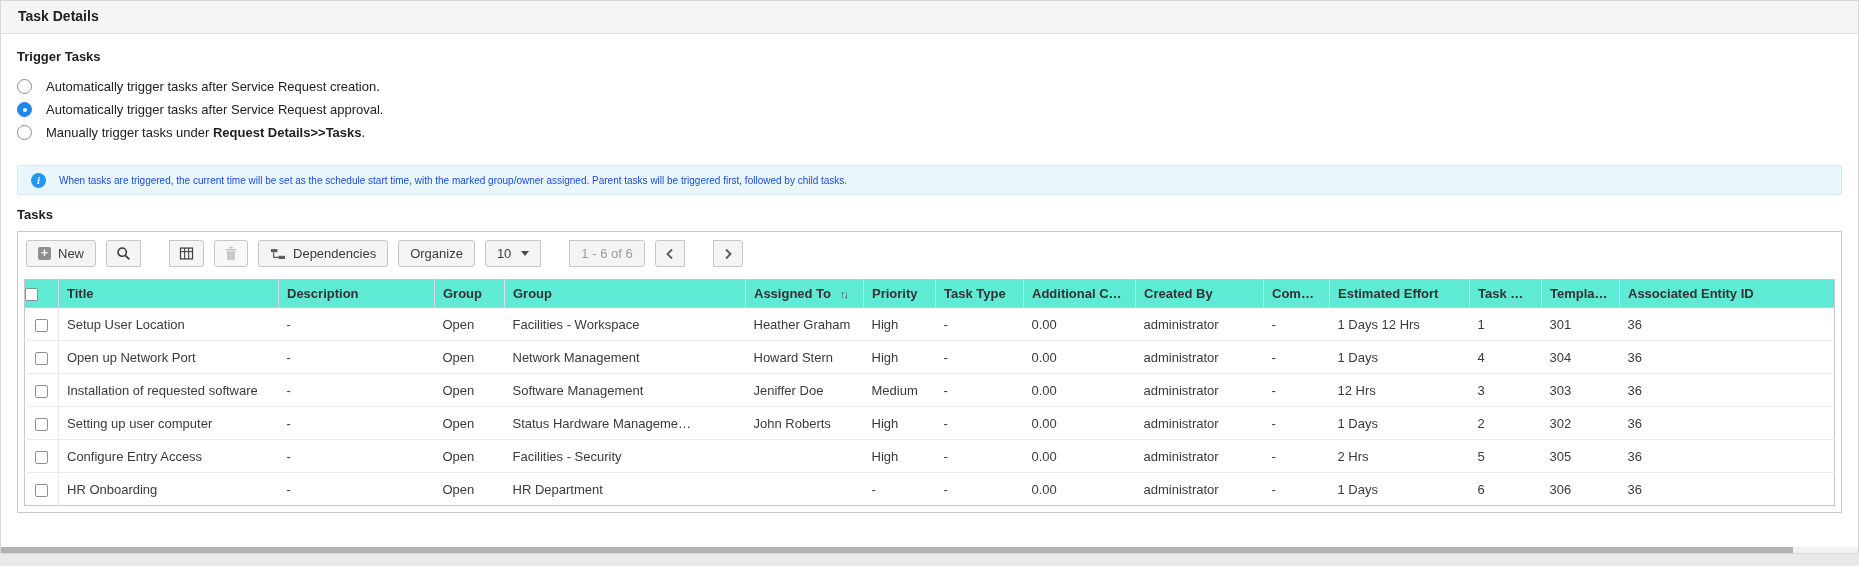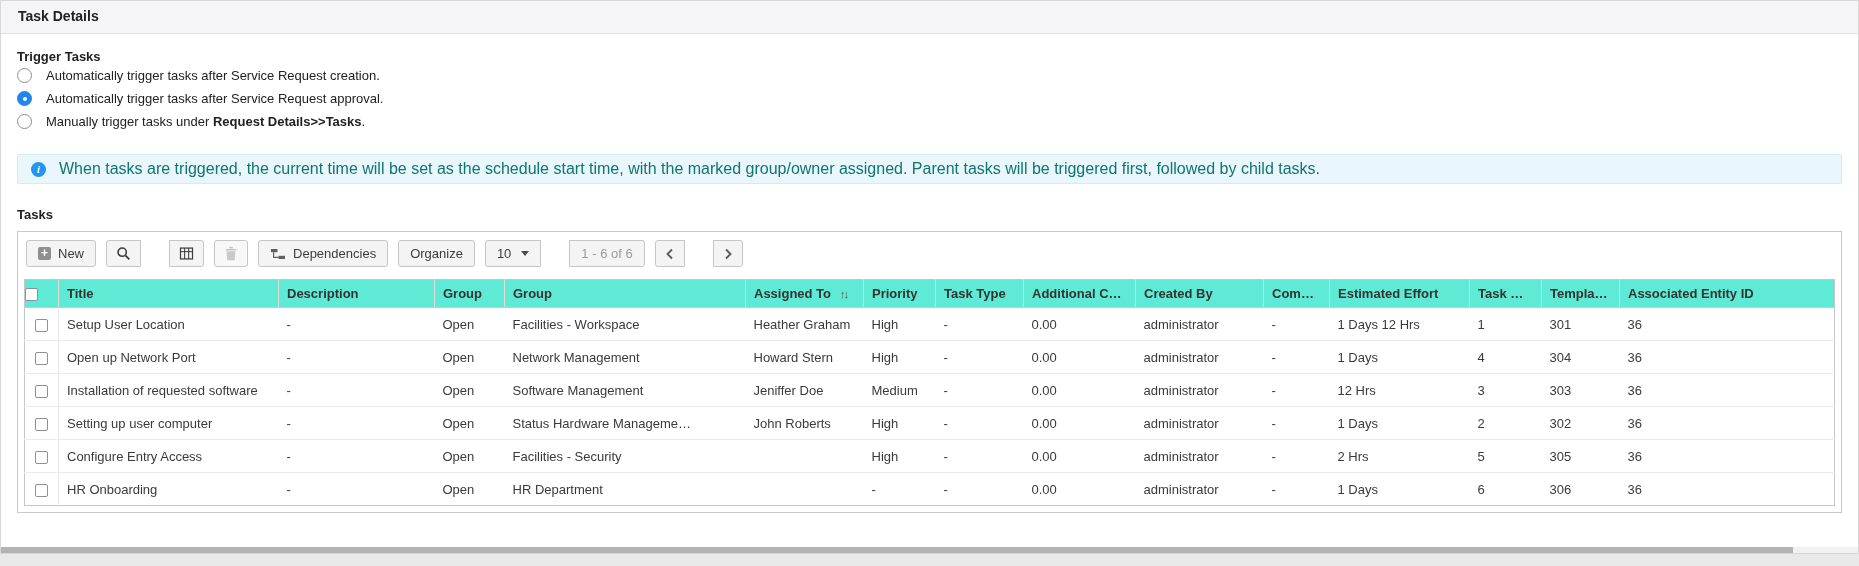--- a/index.html
+++ b/index.html
@@ -5,33 +5,33 @@
   * { box-sizing: border-box; }
   html,body { margin:0; padding:0; background:#e9e9e9; }
   body { font-family:"Liberation Sans","DejaVu Sans",sans-serif; }
   .page { width:1859px; height:554px; background:#fff; border:1px solid #d8d8d8; position:relative; overflow:hidden; }
   .page-header { height:33px; line-height:31px; background:#f5f5f7; border-bottom:1px solid #e1e1e3; padding:0 17px; font-size:14px; font-weight:bold; color:#212121; }
   .content { padding:0 16px; }
 
   .section-label { font-size:13px; font-weight:bold; color:#212121; }
   .trigger-label { padding-top:15px; }
 
-  .radio-group { }
+  .radio-group { margin-top:11px; }
   .radio-row { display:flex; align-items:center; height:23px; cursor:pointer; }
   .radio { width:15px; height:15px; border-radius:50%; border:1px solid #8d8d8d; background:#fff; margin-right:14px; flex:none; position:relative; }
   .radio.selected { border-color:#2284ee; background:#2284ee; }
   .radio.selected::after { content:''; position:absolute; left:4.5px; top:4.5px; width:4px; height:4px; border-radius:50%; background:#fff; }
   .radio-label { font-size:13px; color:#212121; }
   .radio-label b { font-weight:bold; }
 
   .info-banner { margin-top:21px; height:30px; background:#e9f6fc; border:1px solid #d2ebf5; border-radius:2px; display:flex; align-items:center; padding:0 13px; }
   .info-icon { width:15px; height:15px; border-radius:50%; background:#2196f3; color:#fff; font-size:11px; font-style:italic; font-weight:bold; font-family:"Liberation Serif","DejaVu Serif",serif; display:flex; align-items:center; justify-content:center; margin-right:13px; flex:none; }
-  .info-text { font-size:16px; color:#0f766e; }
-
-  .tasks-label { margin-top:23px; }
+  .info-text { font-size:10px; color:#1d4ed8; }
+
+  .tasks-label { margin-top:12px; }
   .panel { margin-top:9px; border:1px solid #c9c9c9; padding:6px; background:#fff; }
 
   .toolbar { display:flex; align-items:center; gap:10px; padding:2px 2px 0 2px; margin-bottom:12px; }
   .btn { display:inline-flex; align-items:center; gap:7px; height:27px; padding:0 11px; background:#f4f4f4; border:1px solid #c6c6c6; border-radius:3px; font-size:13px; color:#3c3c3c; font-family:inherit; cursor:pointer; white-space:nowrap; }
   .icon-btn { padding:0 9px; }
   .btn.disabled { cursor:default; background:#f8f8f8; }
   .btn-group { display:inline-flex; }
   .btn-group > .btn { border-radius:0; margin-left:-1px; }
   .btn-group > .btn:first-child { border-radius:3px 0 0 3px; margin-left:0; }
   .btn-group > .btn:last-child { border-radius:0 3px 3px 0;margin-left:28px; }

